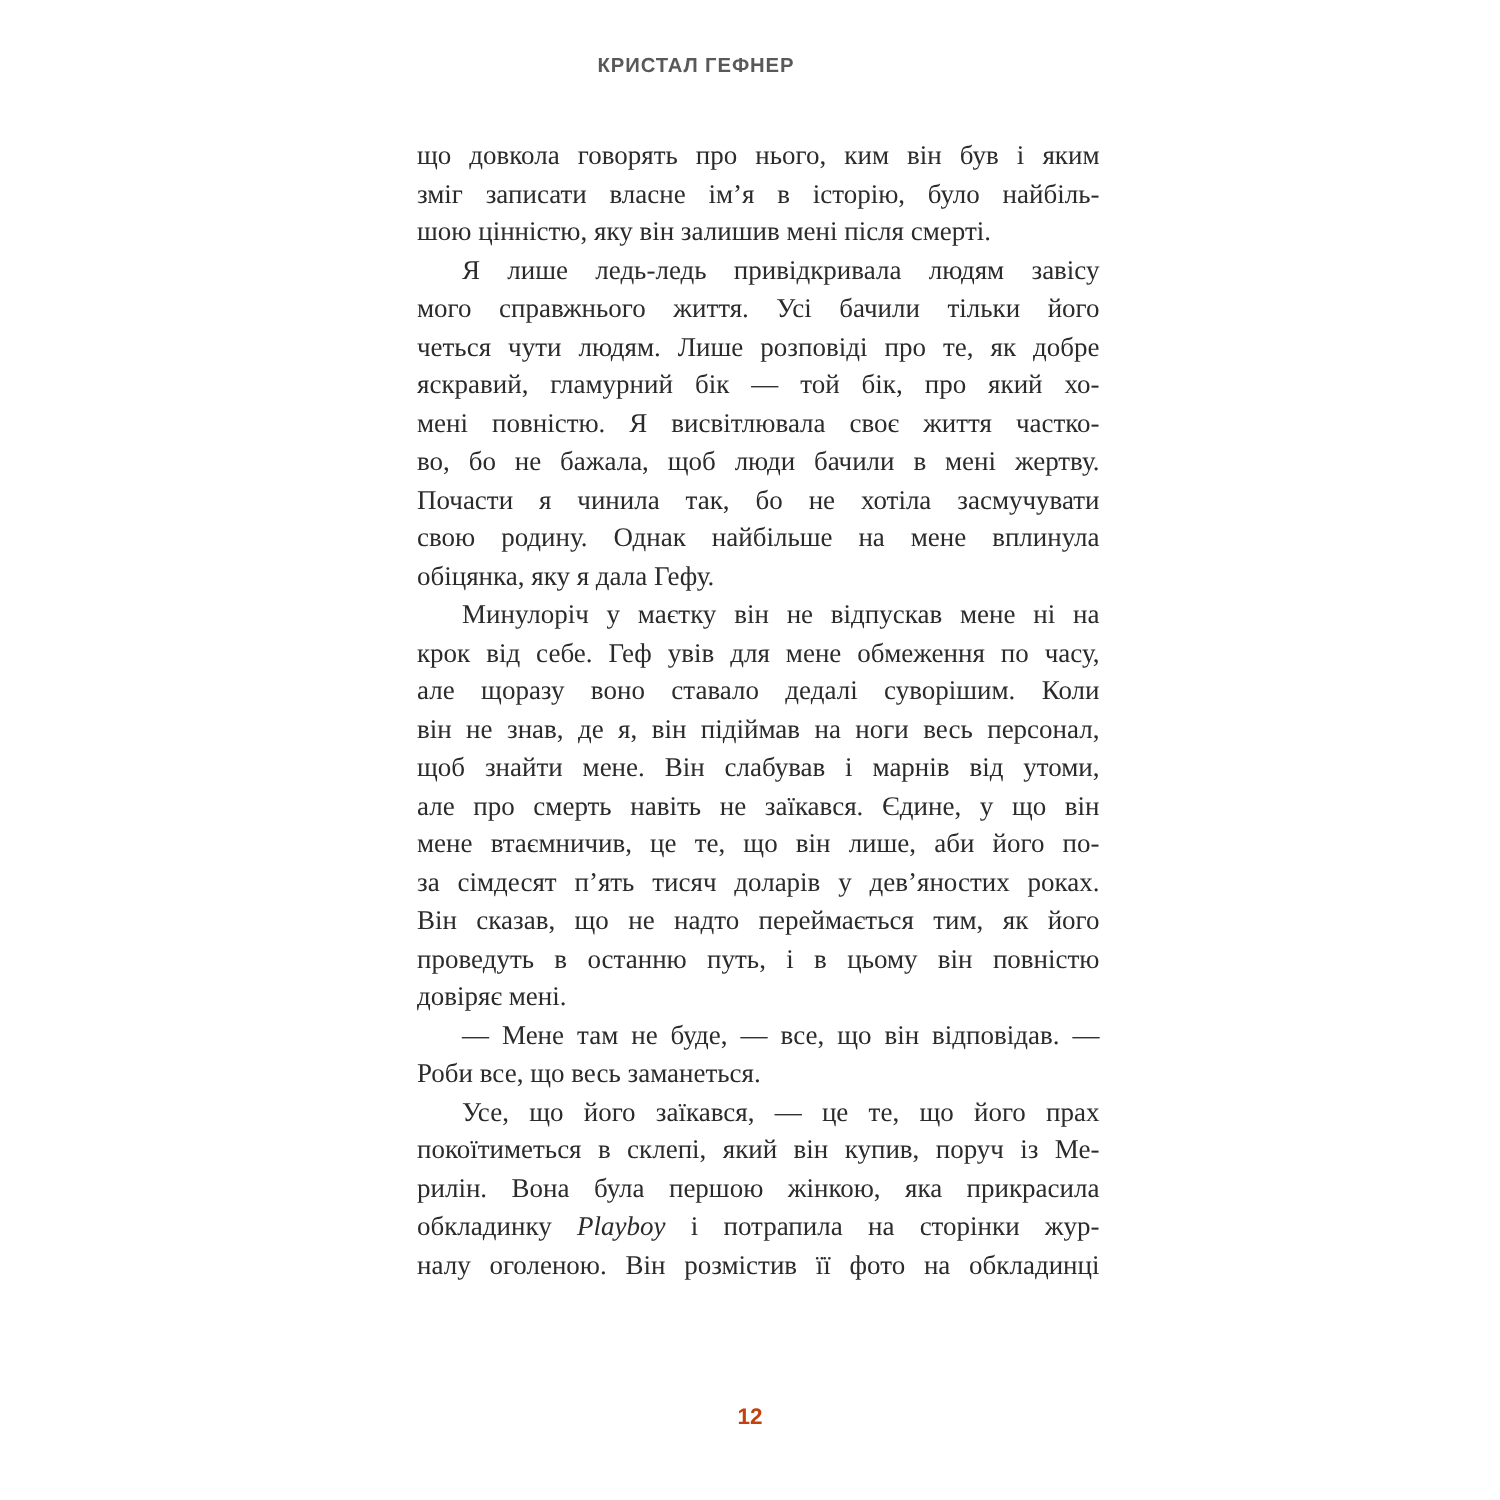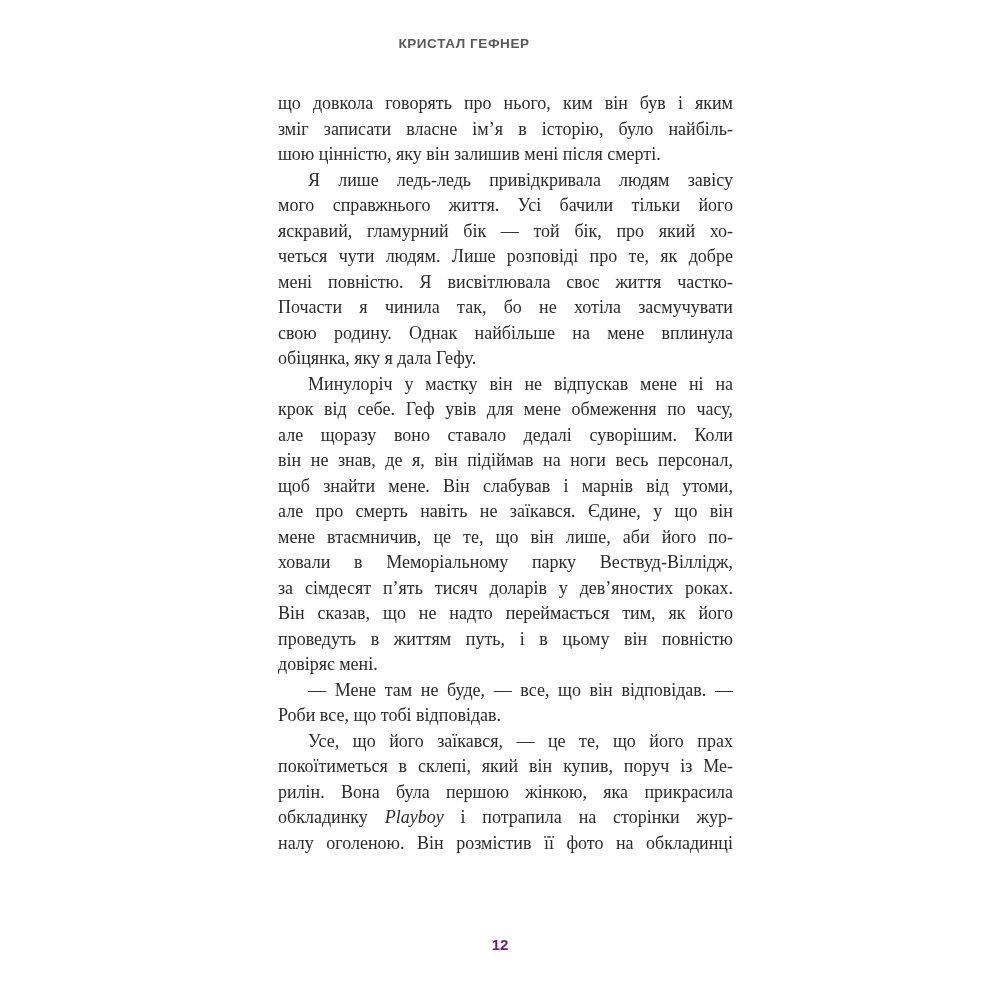--- a/index.html
+++ b/index.html
@@ -57,61 +57,61 @@
   }
   .page-number {
     position: absolute;
     top: 936px;
     left: 0;
     width: 1000px;
     text-align: center;
     font-family: "Liberation Sans", sans-serif;
     font-weight: 700;
     font-size: 15px;
-    color: #701a75;
+    color: #c2410c;
   }
 </style>
 </head>
 <body>
 
 <div class="running-header">КРИСТАЛ ГЕФНЕР</div>
 
 <div class="text-block">
     <div class="para">
       <div class="line">що довкола говорять про нього, ким він був і яким</div>
       <div class="line">зміг записати власне ім’я в історію, було найбіль-</div>
       <div class="line last">шою цінністю, яку він залишив мені після смерті.</div>
     </div>
     <div class="para">
       <div class="line indent">Я лише ледь-ледь привідкривала людям завісу</div>
       <div class="line">мого справжнього життя. Усі бачили тільки його</div>
+      <div class="line">четься чути людям. Лише розповіді про те, як добре</div>
       <div class="line">яскравий, гламурний бік — той бік, про який хо-</div>
-      <div class="line">четься чути людям. Лише розповіді про те, як добре</div>
       <div class="line">мені повністю. Я висвітлювала своє життя частко-</div>
+      <div class="line">во, бо не бажала, щоб люди бачили в мені жертву.</div>
       <div class="line">Почасти я чинила так, бо не хотіла засмучувати</div>
       <div class="line">свою родину. Однак найбільше на мене вплинула</div>
       <div class="line last">обіцянка, яку я дала Гефу.</div>
     </div>
     <div class="para">
       <div class="line indent">Минулоріч у маєтку він не відпускав мене ні на</div>
       <div class="line">крок від себе. Геф увів для мене обмеження по часу,</div>
       <div class="line">але щоразу воно ставало дедалі суворішим. Коли</div>
       <div class="line">він не знав, де я, він підіймав на ноги весь персонал,</div>
       <div class="line">щоб знайти мене. Він слабував і марнів від утоми,</div>
       <div class="line">але про смерть навіть не заїкався. Єдине, у що він</div>
       <div class="line">мене втаємничив, це те, що він лише, аби його по-</div>
-      <div class="line">ховали в Меморіальному парку Вествуд-Віллідж,</div>
       <div class="line">за сімдесят п’ять тисяч доларів у дев’яностих роках.</div>
       <div class="line">Він сказав, що не надто переймається тим, як його</div>
-      <div class="line">проведуть в життям путь, і в цьому він повністю</div>
+      <div class="line">проведуть в останню путь, і в цьому він повністю</div>
       <div class="line last">довіряє мені.</div>
     </div>
     <div class="para">
       <div class="line indent">— Мене там не буде, — все, що він відповідав. —</div>
-      <div class="line last">Роби все, що тобі відповідав.</div>
+      <div class="line last">Роби все, що весь заманеться.</div>
     </div>
     <div class="para">
       <div class="line indent">Усе, що його заїкався, — це те, що його прах</div>
       <div class="line">покоїтиметься в склепі, який він купив, поруч із Ме-</div>
       <div class="line">рилін. Вона була першою жінкою, яка прикрасила</div>
       <div class="line">обкладинку <i>Playboy</i> і потрапила на сторінки жур-</div>
       <div class="line">налу оголеною. Він розмістив її фото на обкладинці</div>
     </div>
   </div>
 

